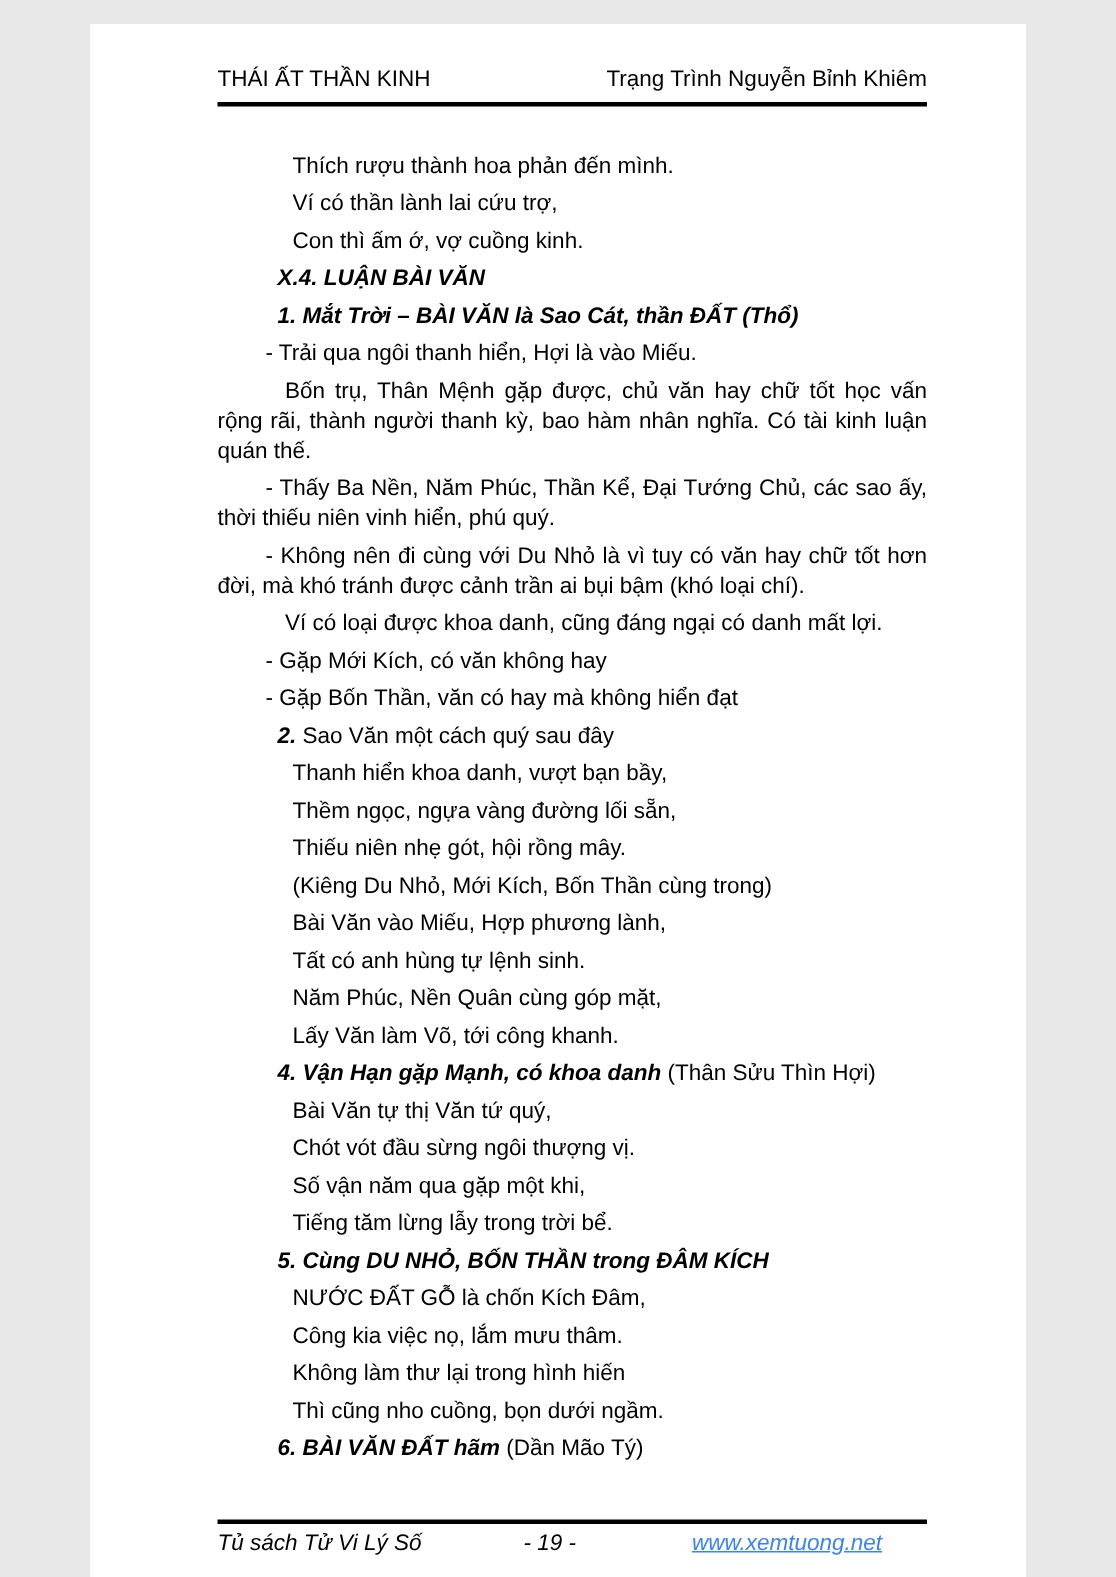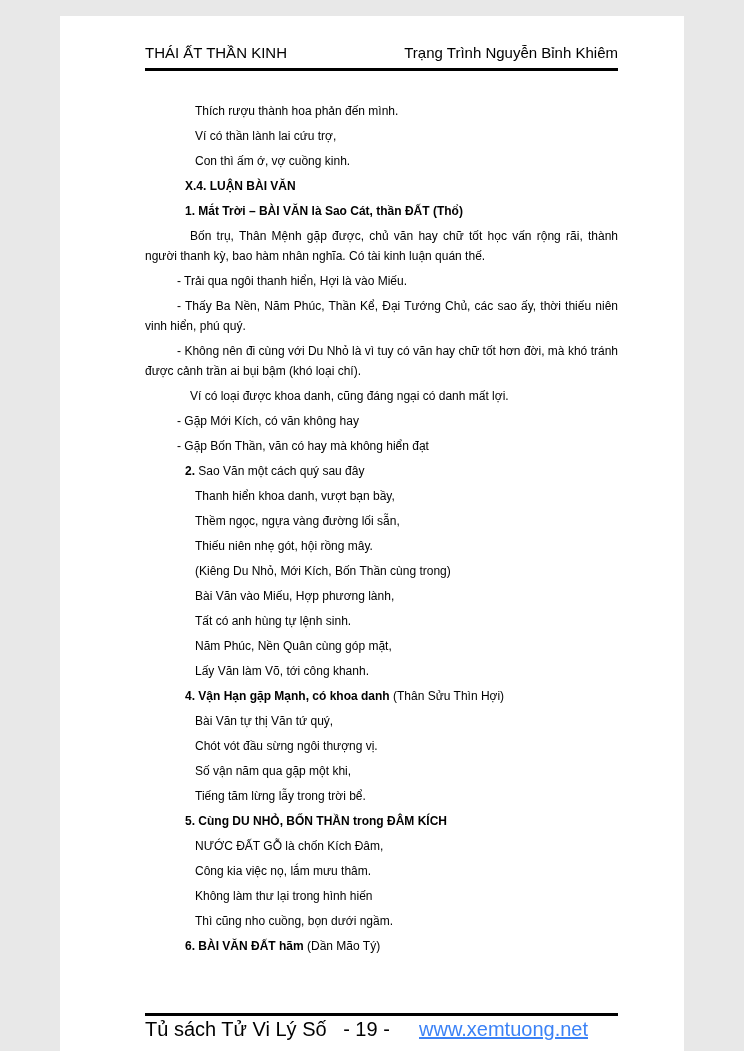--- a/index.html
+++ b/index.html
@@ -28,44 +28,45 @@
     font-size: 15px;
     line-height: 18px;
     padding-bottom: 6px;
     border-bottom: 3px solid #000000;
   }
   .doc-body {
     position: absolute;
     left: 85px;
     right: 66px;
     top: 85px;
-    font-size: 12px;
+    font-size: 15px;
     line-height: 20px;
   }
   .block { margin: 0 0 5px 0; }
   .verse { margin-left: 50px; }
   .heading { margin-left: 40px; }
-  .heading b { font-weight: bold; }
+  .heading b { font-weight: bold; font-style: italic; }
   .para {
     text-align: justify;
     text-indent: 45px;
   }
   .dash {
     text-align: justify;
     text-indent: 32px;
   }
   .footer {
     position: absolute;
     left: 85px;
     right: 66px;
     top: 997px;
     border-top: 3px solid #000000;
     padding-top: 4px;
-    font-size: 20px;
+    font-size: 15px;
     line-height: 18px;
+    font-style: italic;
   }
   .footer-row {
     display: flex;
     align-items: baseline;
   }
   .f-left { flex: 1; text-align: left; }
   .f-center { text-align: center; }
   .f-right { flex: 1; text-align: right; padding-right: 30px; }
   .f-right a {
     color: #3b82f6;
@@ -82,22 +83,22 @@
     <span>THÁI ẤT THẦN KINH</span>
     <span>Trạng Trình Nguyễn Bỉnh Khiêm</span>
   </div>
 
   <div class="doc-body" id="doc-body">
       <div class="block verse"><span>Thích rượu thành hoa phản đến mình.</span></div>
       <div class="block verse"><span>Ví có thần lành lai cứu trợ,</span></div>
       <div class="block verse"><span>Con thì ấm ớ, vợ cuồng kinh.</span></div>
       <div class="block heading"><b>X.4. LUẬN BÀI VĂN</b></div>
       <div class="block heading"><b>1. Mắt Trời – BÀI VĂN là Sao Cát, thần ĐẤT (Thổ)</b></div>
+      <div class="block dash"><span>- Trải qua ngôi thanh hiển, Hợi là vào Miếu.</span></div>
       <div class="block para"><span>Bốn trụ, Thân Mệnh gặp được, chủ văn hay chữ tốt học vấn rộng rãi, thành người thanh kỳ, bao hàm nhân nghĩa. Có tài kinh luận quán thế.</span></div>
-      <div class="block dash"><span>- Trải qua ngôi thanh hiển, Hợi là vào Miếu.</span></div>
       <div class="block dash"><span>- Thấy Ba Nền, Năm Phúc, Thần Kể, Đại Tướng Chủ, các sao ấy, thời thiếu niên vinh hiển, phú quý.</span></div>
       <div class="block dash"><span>- Không nên đi cùng với Du Nhỏ là vì tuy có văn hay chữ tốt hơn đời, mà khó tránh được cảnh trần ai bụi bậm (khó loại chí).</span></div>
       <div class="block para"><span>Ví có loại được khoa danh, cũng đáng ngại có danh mất lợi.</span></div>
       <div class="block dash"><span>- Gặp Mới Kích, có văn không hay</span></div>
       <div class="block dash"><span>- Gặp Bốn Thần, văn có hay mà không hiển đạt</span></div>
       <div class="block heading"><b>2.</b><span> Sao Văn một cách quý sau đây</span></div>
       <div class="block verse"><span>Thanh hiển khoa danh, vượt bạn bầy,</span></div>
       <div class="block verse"><span>Thềm ngọc, ngựa vàng đường lối sẵn,</span></div>
       <div class="block verse"><span>Thiếu niên nhẹ gót, hội rồng mây.</span></div>
       <div class="block verse"><span>(Kiêng Du Nhỏ, Mới Kích, Bốn Thần cùng trong)</span></div>

